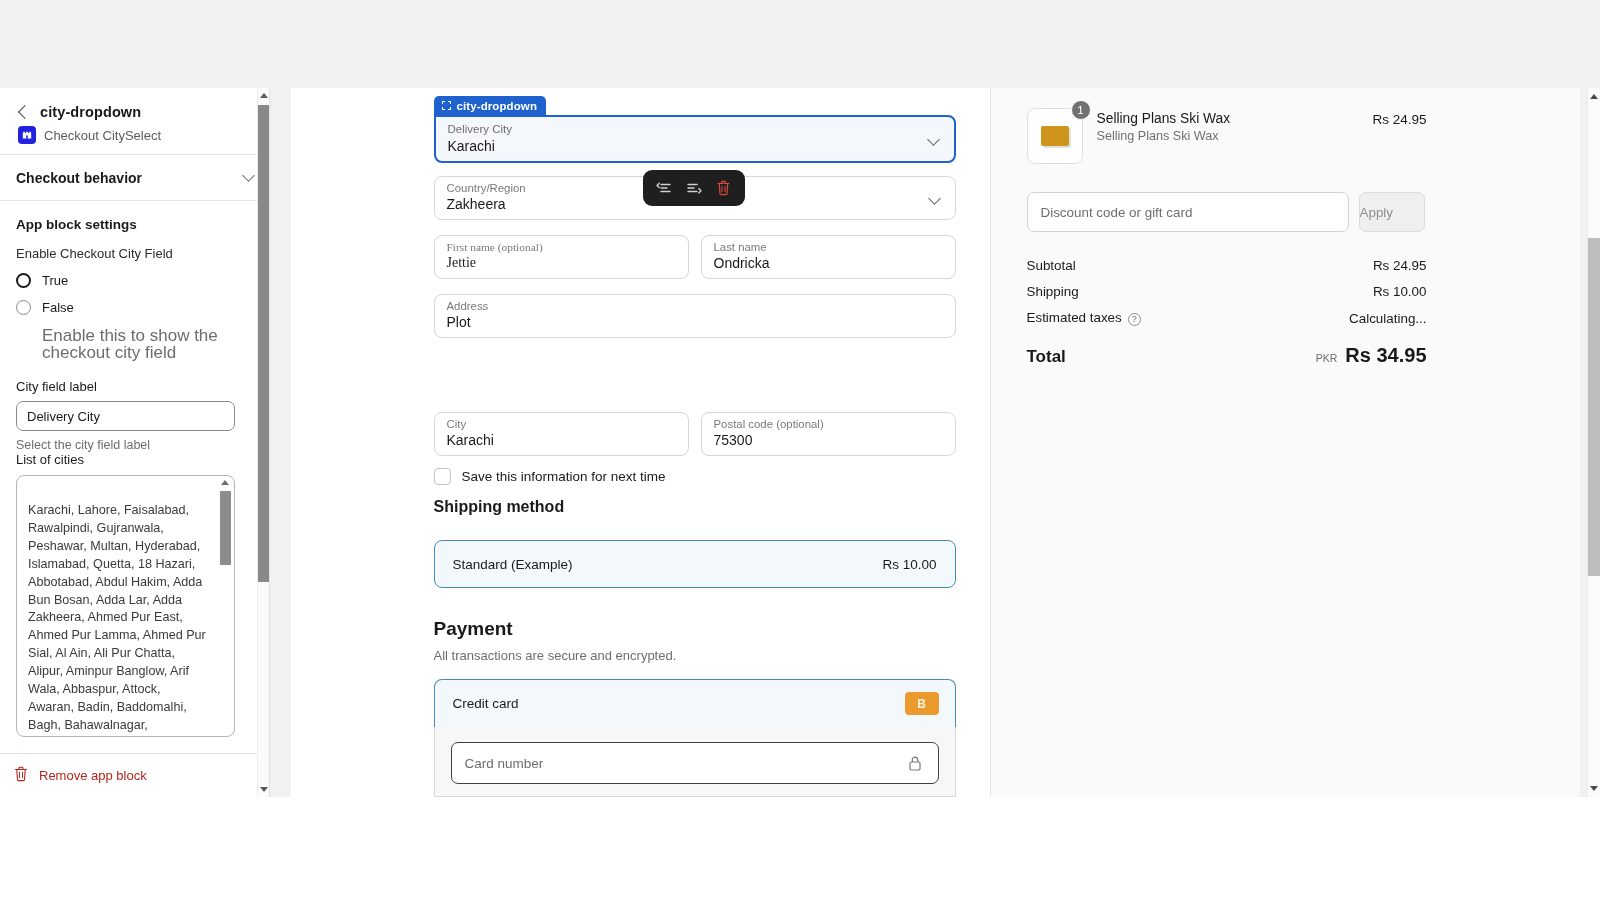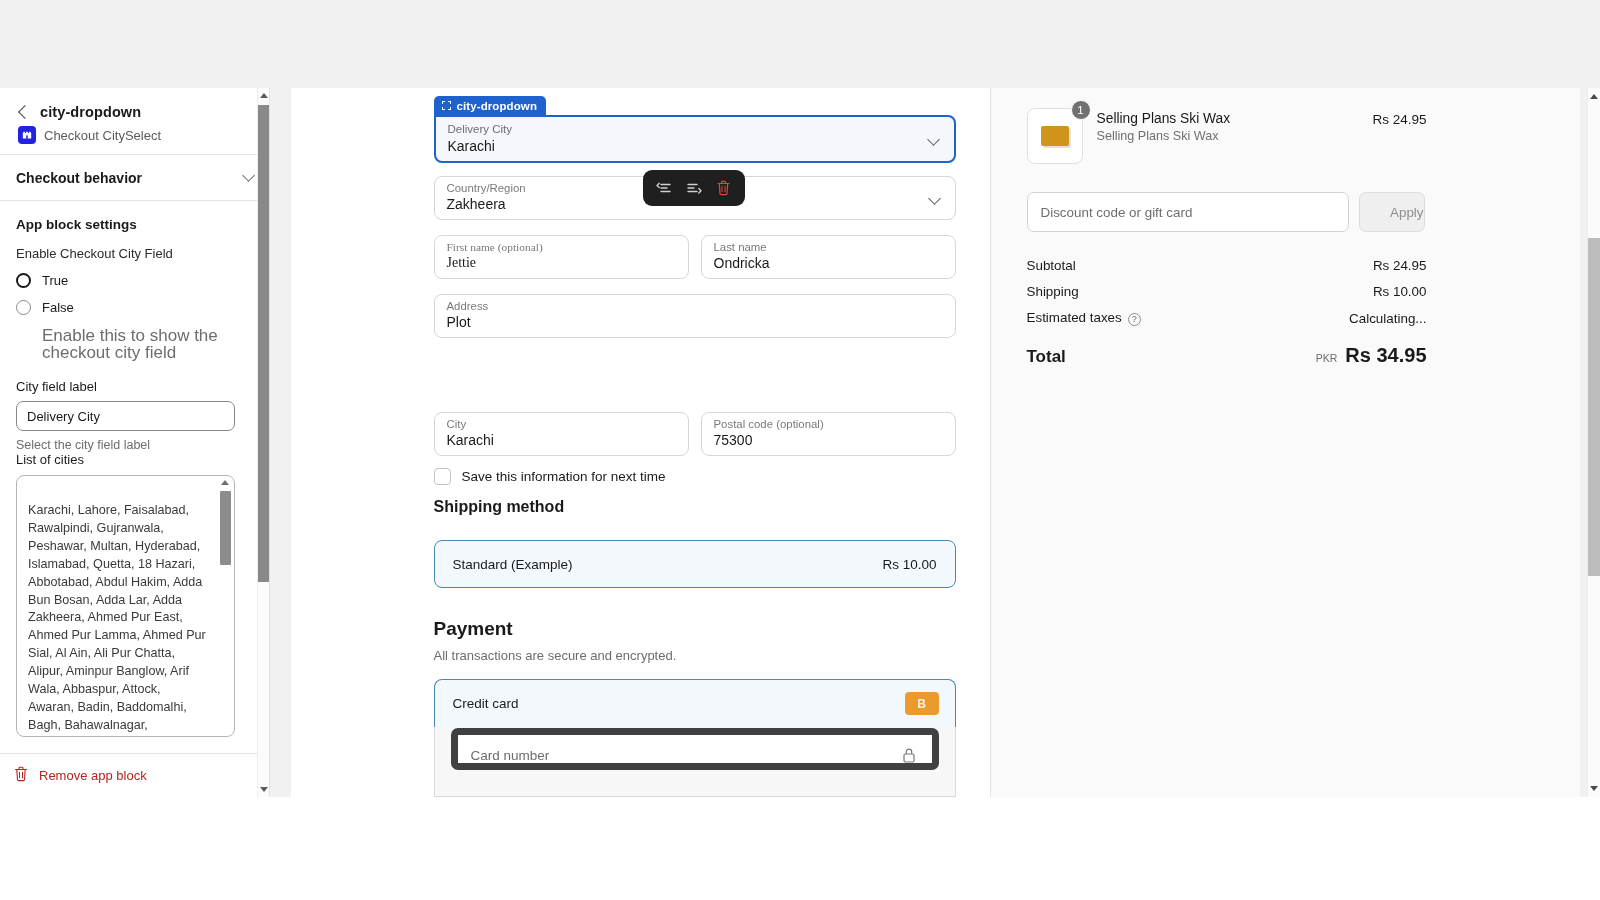--- a/index.html
+++ b/index.html
@@ -229,22 +229,22 @@
   .pay-badge {
     width: 34px; height: 23px; border-radius: 4px; background: #eb9b2d;
     color: #fdf0dc; font-size: 12px; font-weight: 700;
     display: flex; align-items: center; justify-content: center;
   }
   .pay-body {
     position: absolute; left: 143px; top: 639px; width: 522px; height: 70px;
     background: #f7f7f7; border: 1.6px solid #d9d9d9; border-top: none;
   }
   .card-input {
-    position: absolute; left: 16px; top: 1px; width: 488px; height: 42px;
-    border: 7px solid #404040; border-radius: 7px; background: #fff;
+    position: absolute; left: 16px; top: 15px; width: 488px; height: 42px;
+    border: 1px solid #404040; border-radius: 7px; background: #fff;
   }
   .card-ph { position: absolute; left: 13px; top: 13px; font-size: 13.5px; color: #6d6d6d; }
   .lock-ico { position: absolute; right: 16px; top: 12px; }
 
   
   .sum { position: absolute; left: 36px; top: 20px; width: 400px; }
   .line-item { display: flex; align-items: flex-start; gap: 14px; }
   .thumb-wrap { position: relative; width: 56px; height: 56px; flex: 0 0 56px; }
   .thumb-box {
     width: 56px; height: 56px; border: 1px solid #e0e0e0; border-radius: 8px;
@@ -263,21 +263,21 @@
   .li-price { font-size: 13.5px; color: #1a1a1a; padding-top: 4px; }
 
   .disc-row { display: flex; gap: 10px; margin-top: 28px; }
   .disc-input {
     width: 322px; height: 40px; border: 1px solid #d2d2d2; border-radius: 7px; background: #fff;
     display: flex; align-items: center; padding: 0 13px;
     font-size: 13.4px; color: #6d6d6d;
   }
   .apply-btn {
     width: 66px; height: 40px; border: 1px solid #dcdcdc; border-radius: 7px; background: #efefef;
-    display: flex; align-items: center; justify-content: flex-end;
+    display: flex; align-items: center; justify-content: flex-start;
     font-size: 13.4px; color: #8f8f8f;
   }
 
   .totals { margin-top: 26px; }
   .tot-row { display: flex; justify-content: space-between; align-items: center; margin-bottom: 11px; }
   .tot-label { font-size: 13.4px; color: #1a1a1a; }
   .tot-val { font-size: 13.4px; color: #1a1a1a; }
   .info-ico {
     display: inline-flex; align-items: center; justify-content: center;
     width: 13px; height: 13px; border: 1px solid #8d8d8d; border-radius: 50%;

